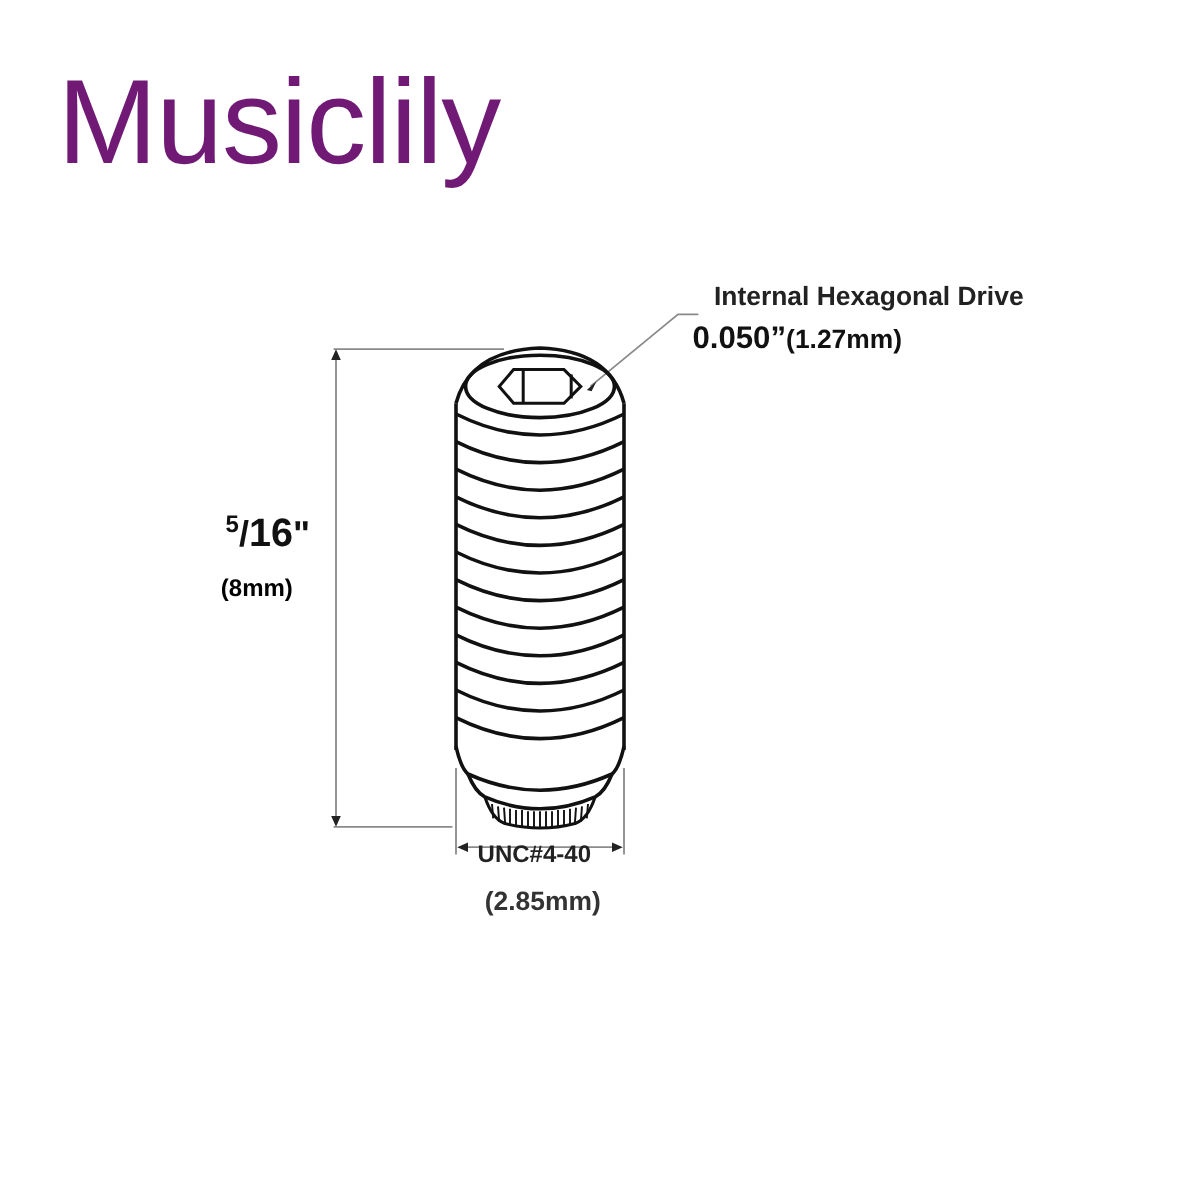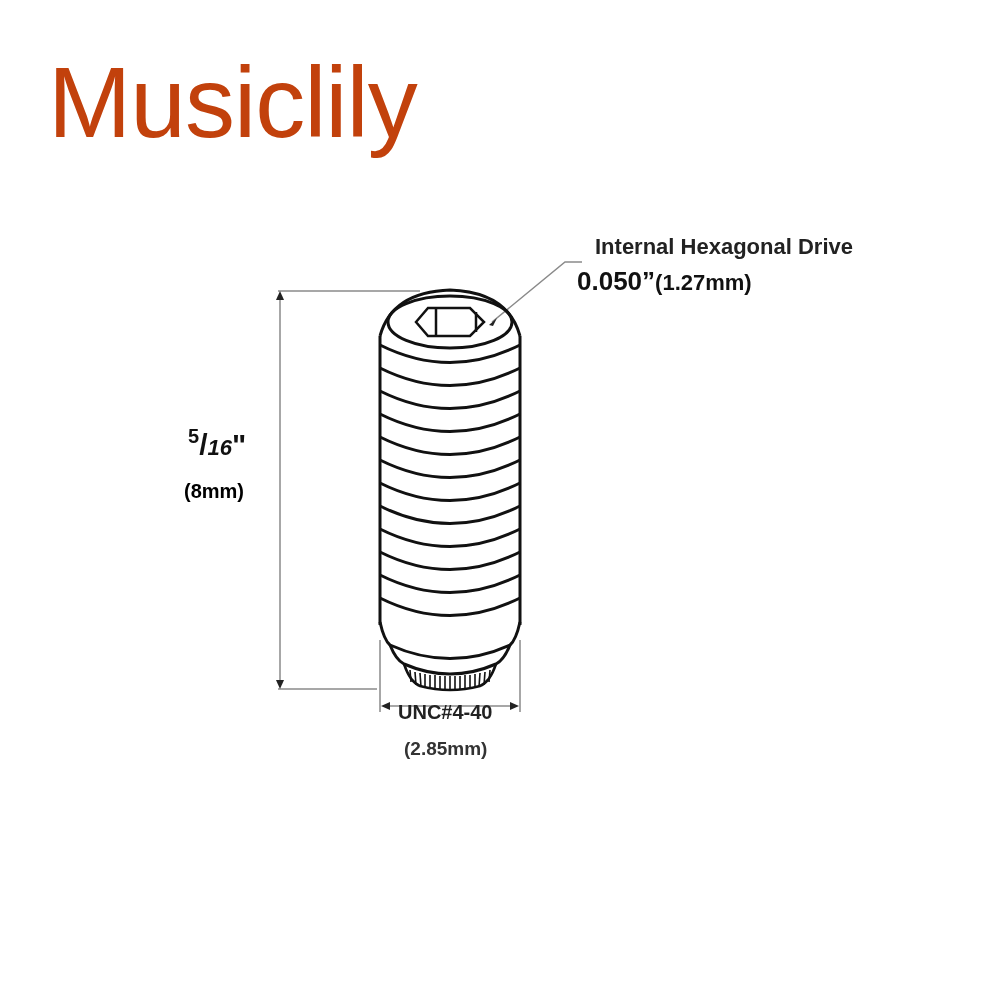--- a/index.html
+++ b/index.html
@@ -1,28 +1,28 @@
 <!DOCTYPE html>
 <html><head>
   <meta charset="utf-8">
   <style>
     html, body { margin: 0; padding: 0; background: #ffffff; }
     body { width: 1000px; height: 1000px; position: relative; overflow: hidden; font-family: "Liberation Sans", sans-serif; color: #111; }
-    .brand { position: absolute; left: 48px; top: 52px; font-size: 100px; font-weight: 400; letter-spacing: -1px; line-height: 1; color: #c2410c; }
+    .brand { position: absolute; left: 48px; top: 52px; font-size: 100px; font-weight: 400; letter-spacing: -1px; line-height: 1; color: #701a75; }
     .drawing { position: absolute; left: 0; top: 0; width: 1000px; height: 1000px; }
     .label { position: absolute; white-space: nowrap; }
     .drive-title { left: 575px; top: 234px; font-size: 22px; font-weight: 700; color: #222; margin-left: 20px; }
     .drive-size { left: 577px; top: 266px; font-size: 26px; font-weight: 700; color: #111; }
     .drive-size .mm { font-size: 22px; }
     .height-frac { left: 188px; top: 425px; font-size: 30px; font-weight: 700; color: #111; }
     .height-frac sup { font-size: 20px; vertical-align: 12px; }
-    .height-frac .den { font-size: 22px; font-style: italic; }
+    .height-frac .den { font-size: 33px; }
     .height-mm { left: 184px; top: 480px; font-size: 20px; font-weight: 700; color: #000000; }
     .thread-spec { left: 398px; top: 701px; font-size: 20px; font-weight: 700; color: #222; }
-    .thread-mm { left: 404px; top: 738px; font-size: 19px; font-weight: 700; color: #333; }
+    .thread-mm { left: 404px; top: 738px; font-size: 22px; font-weight: 700; color: #333; }
   </style>
 </head>
 <body>
 
 <div class="brand">Musiclily</div>
 
 <svg class="drawing" viewBox="0 0 1000 1000" xmlns="http://www.w3.org/2000/svg">
 
   <g stroke="#8a8a8a" stroke-width="1.5" fill="none">
     <line x1="278" y1="291" x2="420" y2="291"></line>

